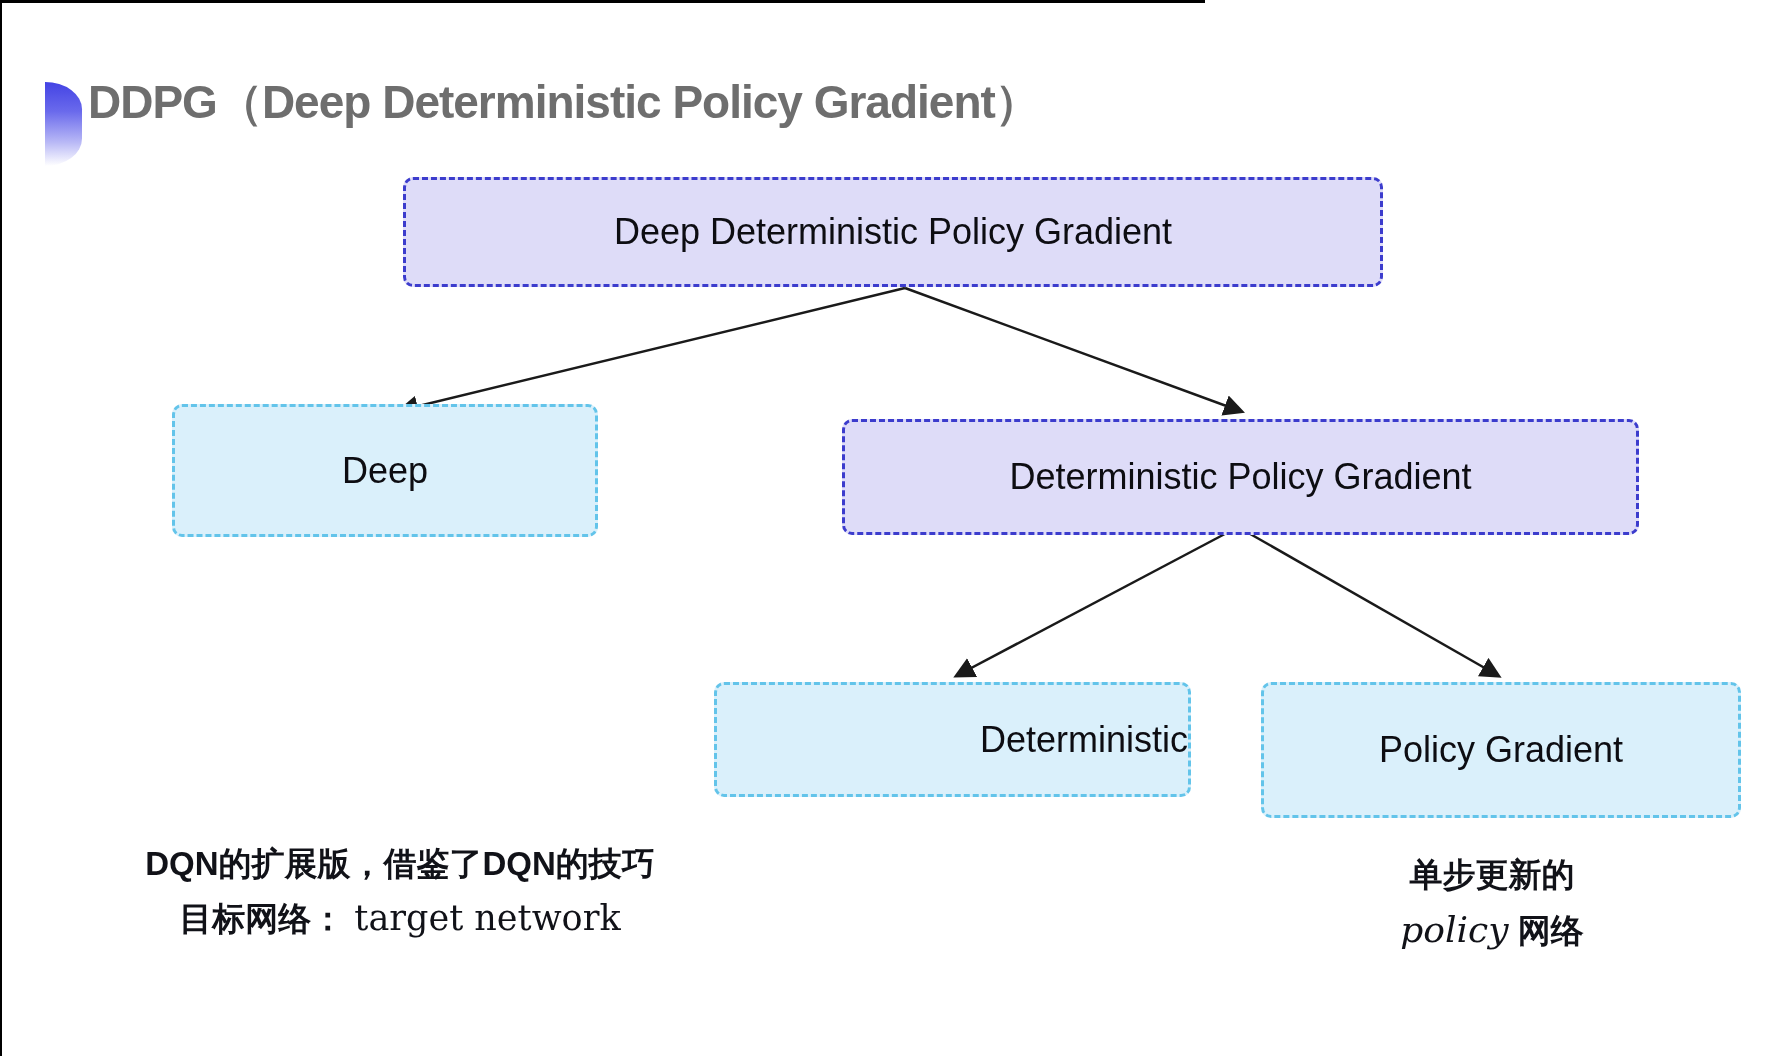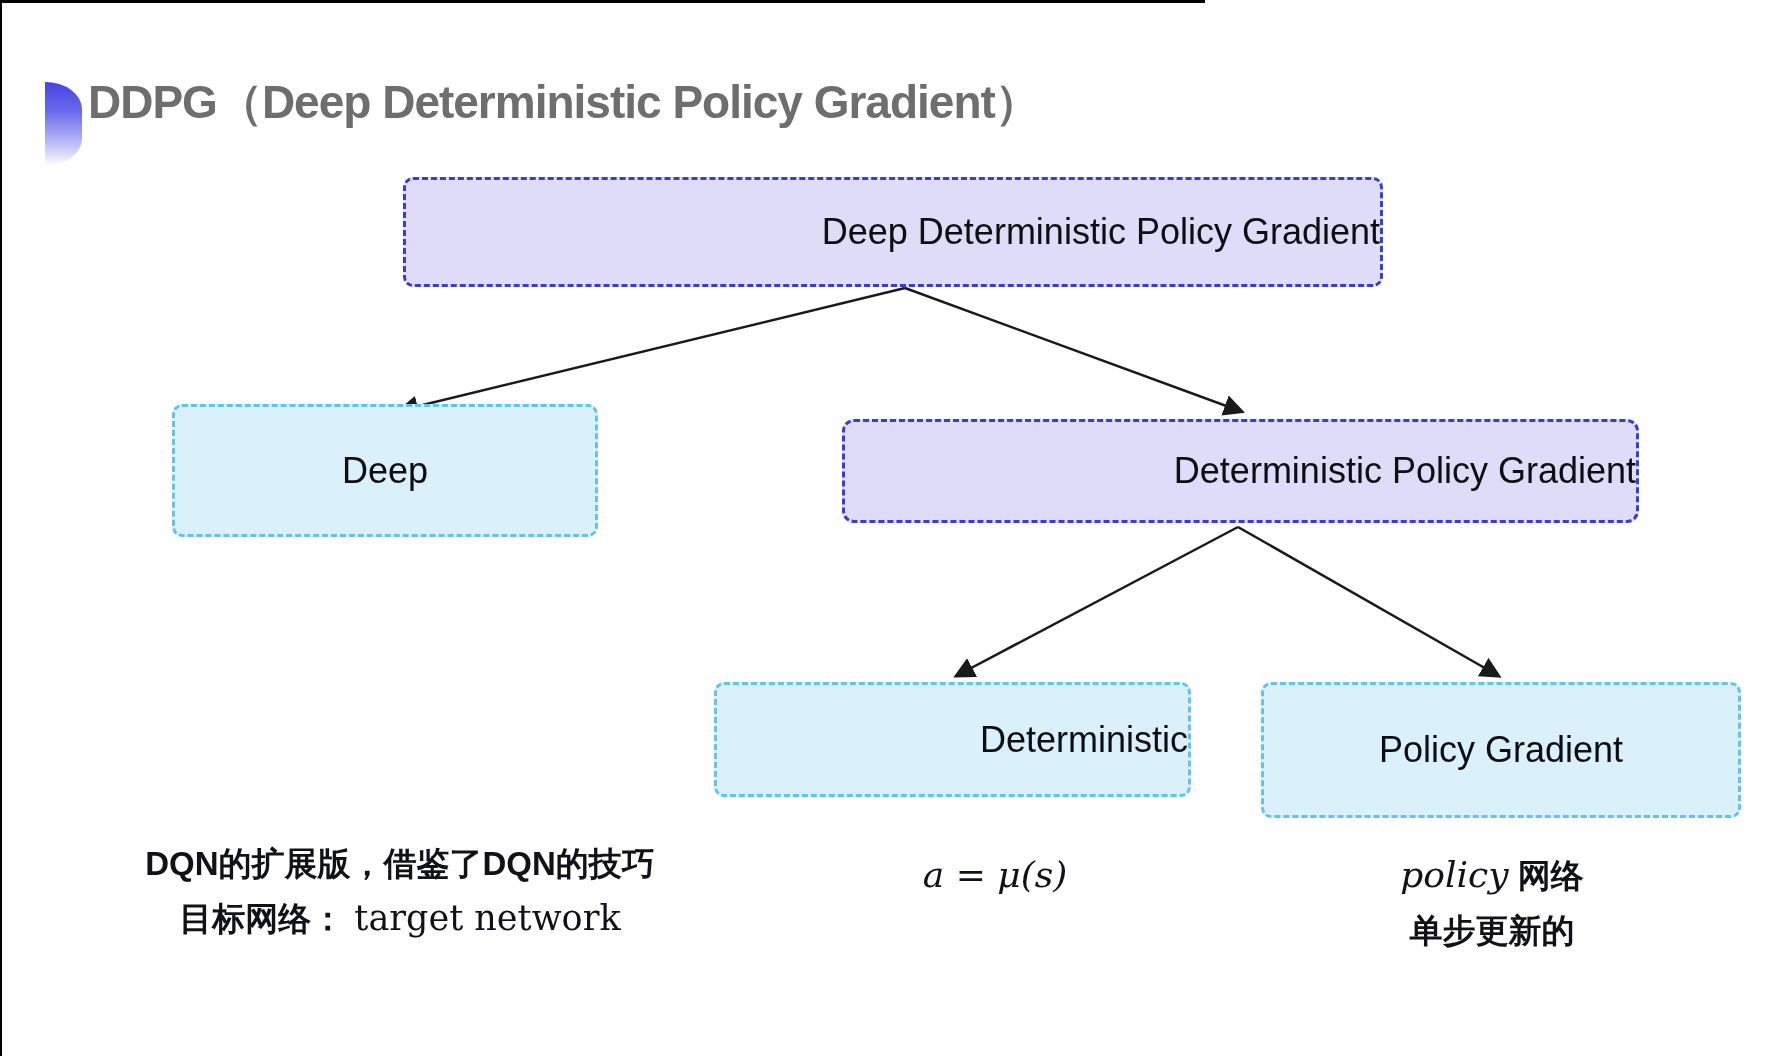--- a/index.html
+++ b/index.html
@@ -29,26 +29,26 @@
     font-size:46px;font-weight:600;color:var(--title-gray);letter-spacing:-1px;
   }
 
   svg.arrows{position:absolute;left:0;top:0;width:1778px;height:1056px;}
 
   .node{
     position:absolute;display:flex;align-items:center;justify-content:center;
     border-radius:10px;font-size:36px;font-weight:500;color:#0d0d12;
     text-align:center;white-space:nowrap;
   }
-  .node.purple{background:var(--purple-fill);border:3px dashed var(--purple-border);justify-content:flex-end;}
+  .node.purple{background:var(--purple-fill);border:3px dashed var(--purple-border);}
   .node.cyan{background:var(--cyan-fill);border:3px dashed var(--cyan-border);}
 
   .n-root{left:403px;top:177px;width:980px;height:110px;}
   .n-deep{left:172px;top:404px;width:426px;height:133px;}
-  .n-dpg {left:842px;top:419px;width:797px;height:104px;border-radius:12px;}
+  .n-dpg {left:842px;top:419px;width:797px;height:116px;}
   .n-det {left:714px;top:682px;width:477px;height:115px;justify-content:flex-end;}
   .n-pg  {left:1261px;top:682px;width:480px;height:136px;}
 
   .notes{position:absolute;text-align:center;font-size:33px;font-weight:600;line-height:55px;}
   .notes-deep{left:100px;top:836px;width:600px;}
   .notes-det {left:745px;top:847px;width:500px;}
   .notes-pg  {left:1242px;top:847px;width:500px;}
   .math{
     font-family:"DejaVu Serif","Liberation Serif",serif;
     font-weight:400;font-size:35px;margin-left:10px;
@@ -104,25 +104,22 @@
 <div class="notes notes-deep">
   <div>
     <span>DQN的扩展版，借鉴了DQN的技巧</span>
   </div>
   <div>
     <span>目标网络：</span><span class="math">target network</span>
   </div>
 </div>
 
 <div class="notes notes-det">
-  <div>
-    <span class="formula">a = μ(s)</span>
-  </div>
 </div>
 
 <div class="notes notes-pg">
   <div>
-    <span class="formula">policy</span><span> 网络</span>
+    <span>单步更新的</span>
   </div>
   <div>
-    <span>单步更新的</span>
+    <span class="formula">policy</span><span> 网络</span>
   </div>
 </div>
 
 </body></html>

